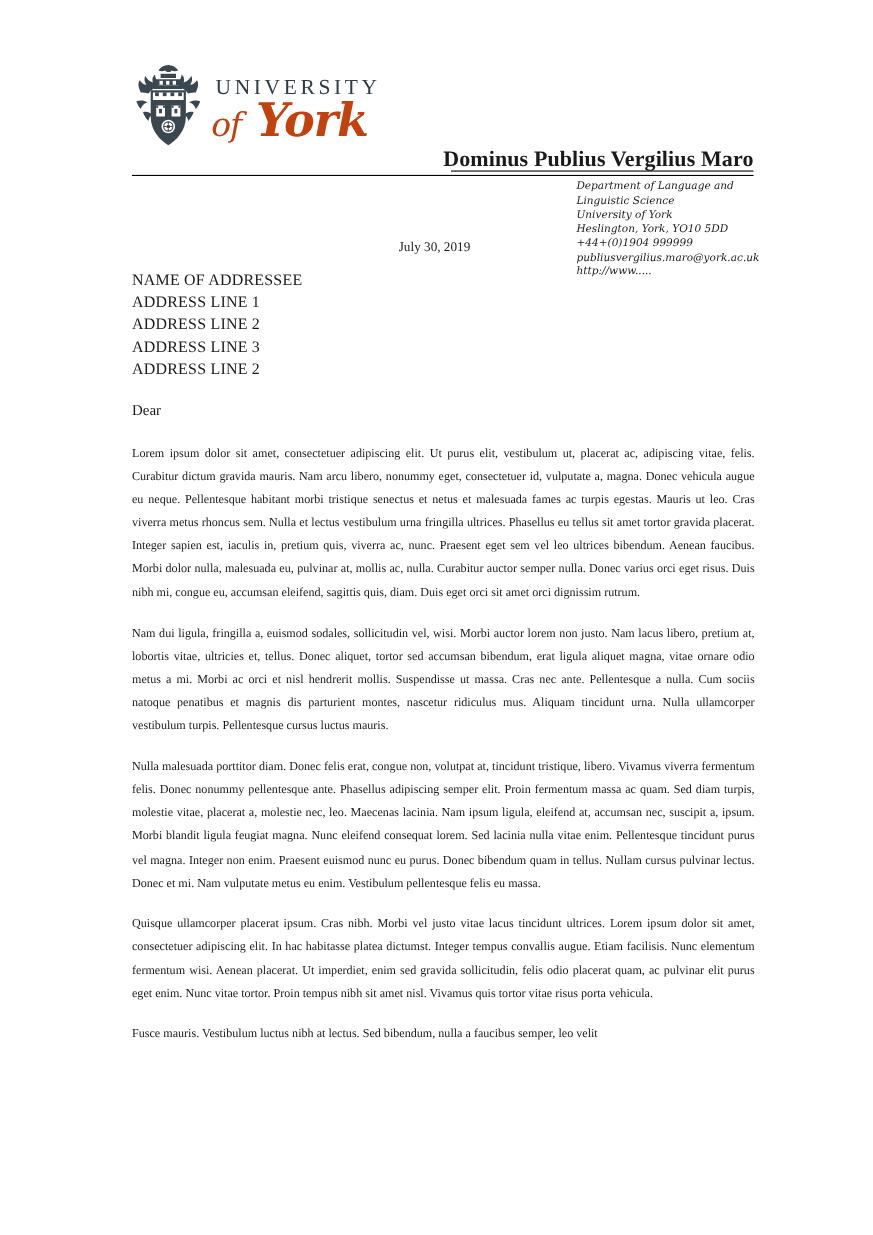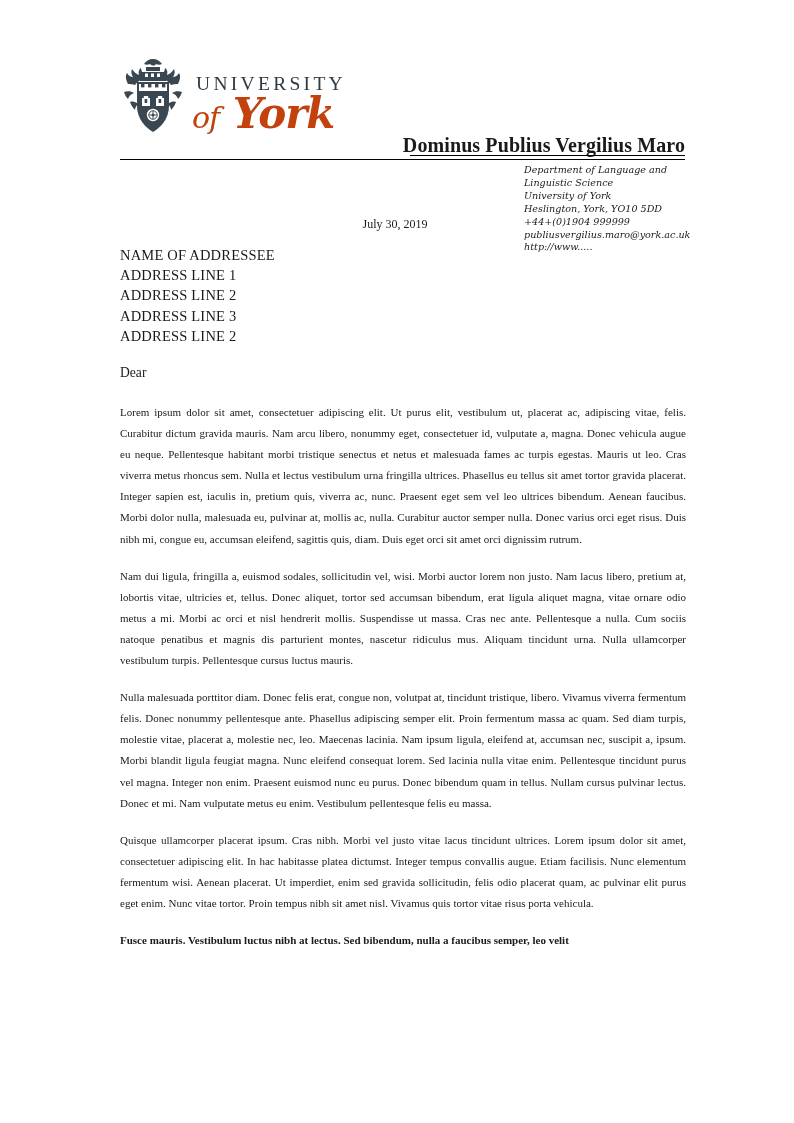--- a/index.html
+++ b/index.html
@@ -26,21 +26,21 @@
     left: 120px;
     top: 58px;
     width: 565px;
     height: 92px;
   }
   .logo-block {
     position: absolute;
     left: 0;
     top: 0;
     display: flex;
-    align-items: flex-end;
+    align-items: center;
   }
   .crest {
     width: 66px;
     height: 78px;
     display: block;
   }
   .wordmark {
     margin-left: 10px;
     padding-top: 8px;
     line-height: 1;
@@ -150,21 +150,20 @@
     line-height: 21.1px;
     text-align: justify;
     text-justify: inter-word;
     hyphens: none;
   }
   .body-copy p {
     margin: 0 0 16px 0;
   }
   .body-copy p:last-child {
     margin-bottom: 16px;
-    font-weight: bold;
   }
 </style>
 </head>
 <body>
 
 <div class="page">
 
   <div class="letterhead">
 
     <div class="logo-block">

